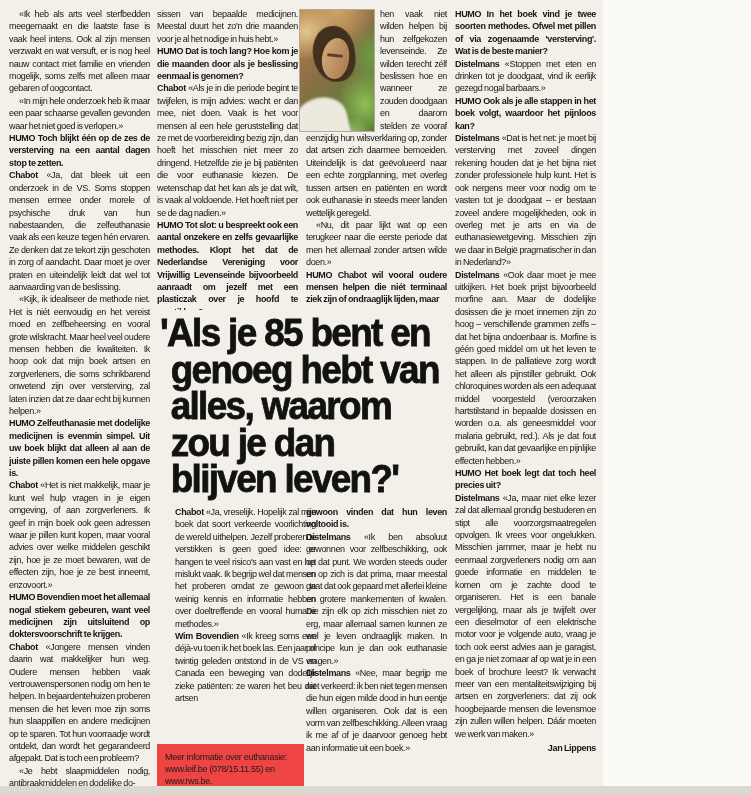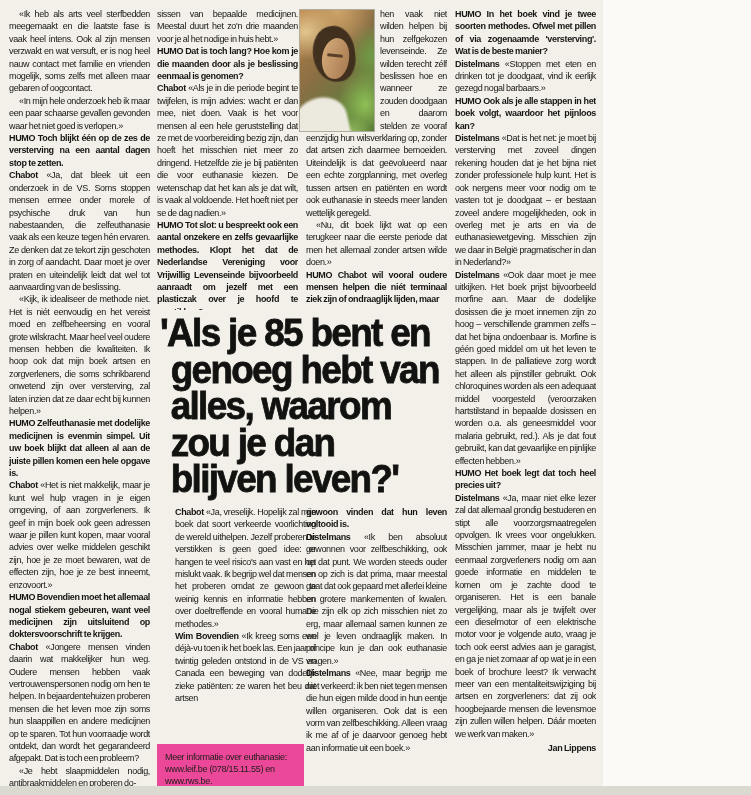--- a/index.html
+++ b/index.html
@@ -79,53 +79,53 @@
     position:absolute; left:160px; top:315px; width:288px; height:190px;
     font-weight:700; font-size:38px; line-height:36.5px;
     letter-spacing:-1.7px; color:#121211;
     -webkit-text-stroke:0.8px #121211;
     transform:scaleX(0.97); transform-origin:left top;
   }
   .quote-line + .quote-line { padding-left:11px; }
 
   .infobox {
     position:absolute; left:157px; top:744px; width:147px; height:48px;
-    background:#ec4899; box-sizing:border-box; padding:7px 8px 0 8px;
+    background:#ef4444; box-sizing:border-box; padding:7px 8px 0 8px;
     font-size:9px; line-height:12px; letter-spacing:-0.3px; color:#1d1c19;
     text-align:left;
   }
 </style>
 </head>
 <body>
 
 <div class="article-bg"></div>
 <div class="right-margin"></div>
 
 <div id="col1" class="col">
     <p class="para plain">«Ik heb als arts veel sterfbedden meegemaakt en die laatste fase is vaak heel intens. Ook al zijn mensen verzwakt en wat versuft, er is nog heel nauw contact met familie en vrienden mogelijk, soms zelfs met alleen maar gebaren of oogcontact.</p>
     <p class="para plain">«In mijn hele onderzoek heb ik maar een paar schaarse gevallen gevonden waar het niet goed is verlopen.»</p>
     <p class="para q"><b>HUMO </b>Toch blijkt één op de zes de versterving na een aantal dagen stop te zetten.</p>
     <p class="para a"><b>Chabot </b>«Ja, dat bleek uit een onderzoek in de VS. Soms stoppen mensen ermee onder morele of psychische druk van hun nabestaanden, die zelfeuthanasie vaak als een keuze tegen hén ervaren. Ze denken dat ze tekort zijn geschoten in zorg of aandacht. Daar moet je over praten en uiteindelijk leidt dat wel tot aanvaarding van de beslissing.</p>
     <p class="para plain">«Kijk, ik idealiseer de methode niet. Het is niét eenvoudig en het vereist moed en zelfbeheersing en vooral grote wilskracht. Maar heel veel oudere mensen hebben die kwaliteiten. Ik hoop ook dat mijn boek artsen en zorgverleners, die soms schrikbarend onwetend zijn over versterving, zal laten inzien dat ze daar echt bij kunnen helpen.»</p>
     <p class="para q"><b>HUMO </b>Zelfeuthanasie met dodelijke medicijnen is evenmin simpel. Uit uw boek blijkt dat alleen al aan de juiste pillen komen een hele opgave is.</p>
     <p class="para a"><b>Chabot </b>«Het is niet makkelijk, maar je kunt wel hulp vragen in je eigen omgeving, of aan zorgverleners. Ik geef in mijn boek ook geen adressen waar je pillen kunt kopen, maar vooral advies over welke middelen geschikt zijn, hoe je ze moet bewaren, wat de effecten zijn, hoe je ze best inneemt, enzovoort.»</p>
     <p class="para q"><b>HUMO </b>Bovendien moet het allemaal nogal stiekem gebeuren, want veel medicijnen zijn uitsluitend op doktersvoorschrift te krijgen.</p>
     <p class="para a"><b>Chabot </b>«Jongere mensen vinden daarin wat makkelijker hun weg. Oudere mensen hebben vaak vertrouwenspersonen nodig om hen te helpen. In bejaardentehuizen proberen mensen die het leven moe zijn soms hun slaappillen en andere medicijnen op te sparen. Tot hun voorraadje wordt ontdekt, dan wordt het gegarandeerd afgepakt. Dat is toch een probleem?</p>
-    <p class="para plain">«Je hebt slaapmiddelen nodig, antibraakmiddelen en proberen do-</p>
+    <p class="para plain">«Je hebt slaapmiddelen nodig, antibraakmiddelen en dodelijke do-</p>
   </div>
 <div id="col2t" class="col">
     <p class="para a">sissen van bepaalde medicijnen. Meestal duurt het zo'n drie maanden voor je al het nodige in huis hebt.»</p>
     <p class="para q"><b>HUMO </b>Dat is toch lang? Hoe kom je die maanden door als je beslissing eenmaal is genomen?</p>
     <p class="para a"><b>Chabot </b>«Als je in die periode begint te twijfelen, is mijn advies: wacht er dan mee, niet doen. Vaak is het voor mensen al een hele geruststelling dat ze met de voorbereiding bezig zijn, dan hoeft het misschien niet meer zo dringend. Hetzelfde zie je bij patiënten die voor euthanasie kiezen. De wetenschap dat het kan als je dat wilt, is vaak al voldoende. Het hoeft niet per se de dag nadien.»</p>
     <p class="para q"><b>HUMO </b>Tot slot: u bespreekt ook een aantal onzekere en zelfs gevaarlijke methodes. Klopt het dat de Nederlandse Vereniging voor Vrijwillig Levenseinde bijvoorbeeld aanraadt om jezelf met een plasticzak over je hoofd te verstikken?</p>
   </div>
 <div id="col3t" class="col">
   <div class="photo-float"></div>
 <p class="para a">hen vaak niet wilden helpen bij hun zelfgekozen levenseinde. Ze wilden terecht zélf beslissen hoe en wanneer ze zouden doodgaan en daarom stelden ze vooraf eenzijdig hun wilsverklaring op, zonder dat artsen zich daarmee bemoeiden. Uiteindelijk is dat geëvolueerd naar een echte zorgplanning, met overleg tussen artsen en patiënten en wordt ook euthanasie in steeds meer landen wettelijk geregeld.</p>
-    <p class="para plain">«Nu, dit boek lijkt wat op een terugkeer naar die eerste periode dat men het allemaal zonder artsen wilde doen.»</p>
+    <p class="para plain">«Nu, dit paar lijkt wat op een terugkeer naar die eerste periode dat men het allemaal zonder artsen wilde doen.»</p>
     <p class="para q"><b>HUMO </b>Chabot wil vooral oudere mensen helpen die niét terminaal ziek zijn of ondraaglijk lijden, maar</p>
   </div>
 <div id="col4" class="col">
     <p class="para q"><b>HUMO </b>In het boek vind je twee soorten methodes. Ofwel met pillen of via zogenaamde 'versterving'. Wat is de beste manier?</p>
     <p class="para a"><b>Distelmans </b>«Stoppen met eten en drinken tot je doodgaat, vind ik eerlijk gezegd nogal barbaars.»</p>
     <p class="para q"><b>HUMO </b>Ook als je alle stappen in het boek volgt, waardoor het pijnloos kan?</p>
     <p class="para a"><b>Distelmans </b>«Dat is het net: je moet bij versterving met zoveel dingen rekening houden dat je het bijna niet zonder professionele hulp kunt. Het is ook nergens meer voor nodig om te vasten tot je doodgaat – er bestaan zoveel andere mogelijkheden, ook in overleg met je arts en via de euthanasiewetgeving. Misschien zijn we daar in België pragmatischer in dan in Nederland?»</p>
     <p class="para a"><b>Distelmans </b>«Ook daar moet je mee uitkijken. Het boek prijst bijvoorbeeld morfine aan. Maar de dodelijke dosissen die je moet innemen zijn zo hoog – verschillende grammen zelfs – dat het bijna ondoenbaar is. Morfine is géén goed middel om uit het leven te stappen. In de palliatieve zorg wordt het alleen als pijnstiller gebruikt. Ook chloroquines worden als een adequaat middel voorgesteld (veroorzaken hartstilstand in bepaalde dosissen en worden o.a. als geneesmiddel voor malaria gebruikt, red.). Als je dat fout gebruikt, kan dat gevaarlijke en pijnlijke effecten hebben.»</p>
     <p class="para q"><b>HUMO </b>Het boek legt dat toch heel precies uit?</p>
     <p class="para a"><b>Distelmans </b>«Ja, maar niet elke lezer zal dat allemaal grondig bestuderen en stipt alle voorzorgsmaatregelen opvolgen. Ik vrees voor ongelukken. Misschien jammer, maar je hebt nu eenmaal zorgverleners nodig om aan goede informatie en middelen te komen om je zachte dood te organiseren. Het is een banale vergelijking, maar als je twijfelt over een dieselmotor of een elektrische motor voor je volgende auto, vraag je toch ook eerst advies aan je garagist, en ga je niet zomaar af op wat je in een boek of brochure leest? Ik verwacht meer van een mentaliteitswijziging bij artsen en zorgverleners: dat zij ook hoogbejaarde mensen die levensmoe zijn zullen willen helpen. Dáár moeten we werk van maken.»</p>

